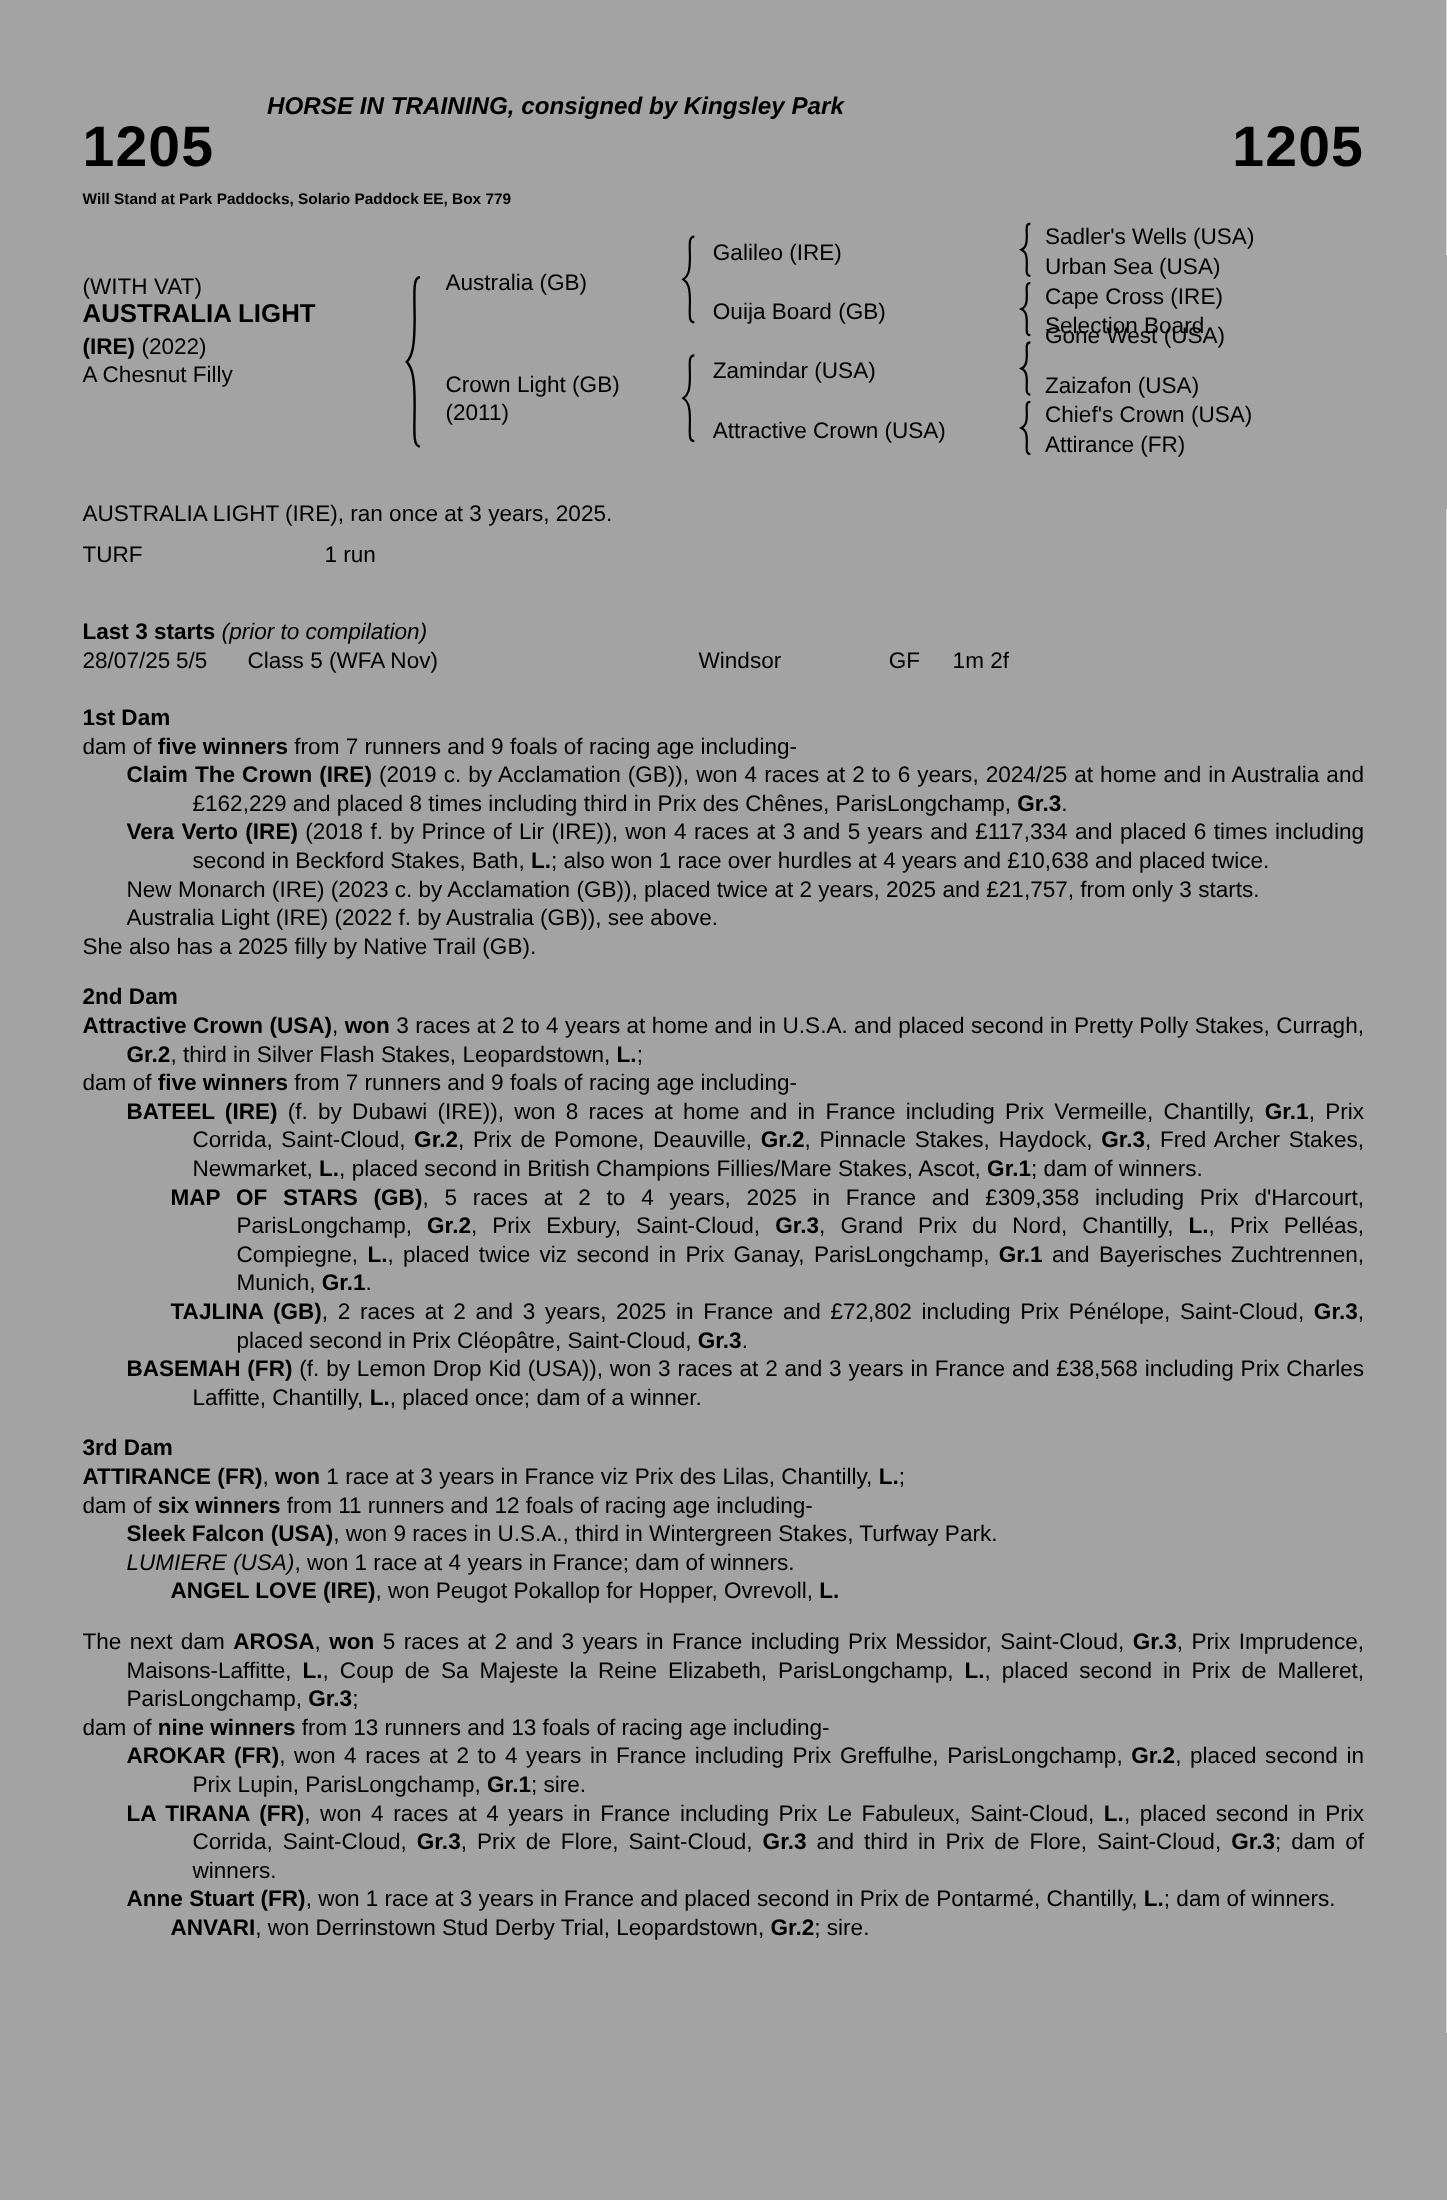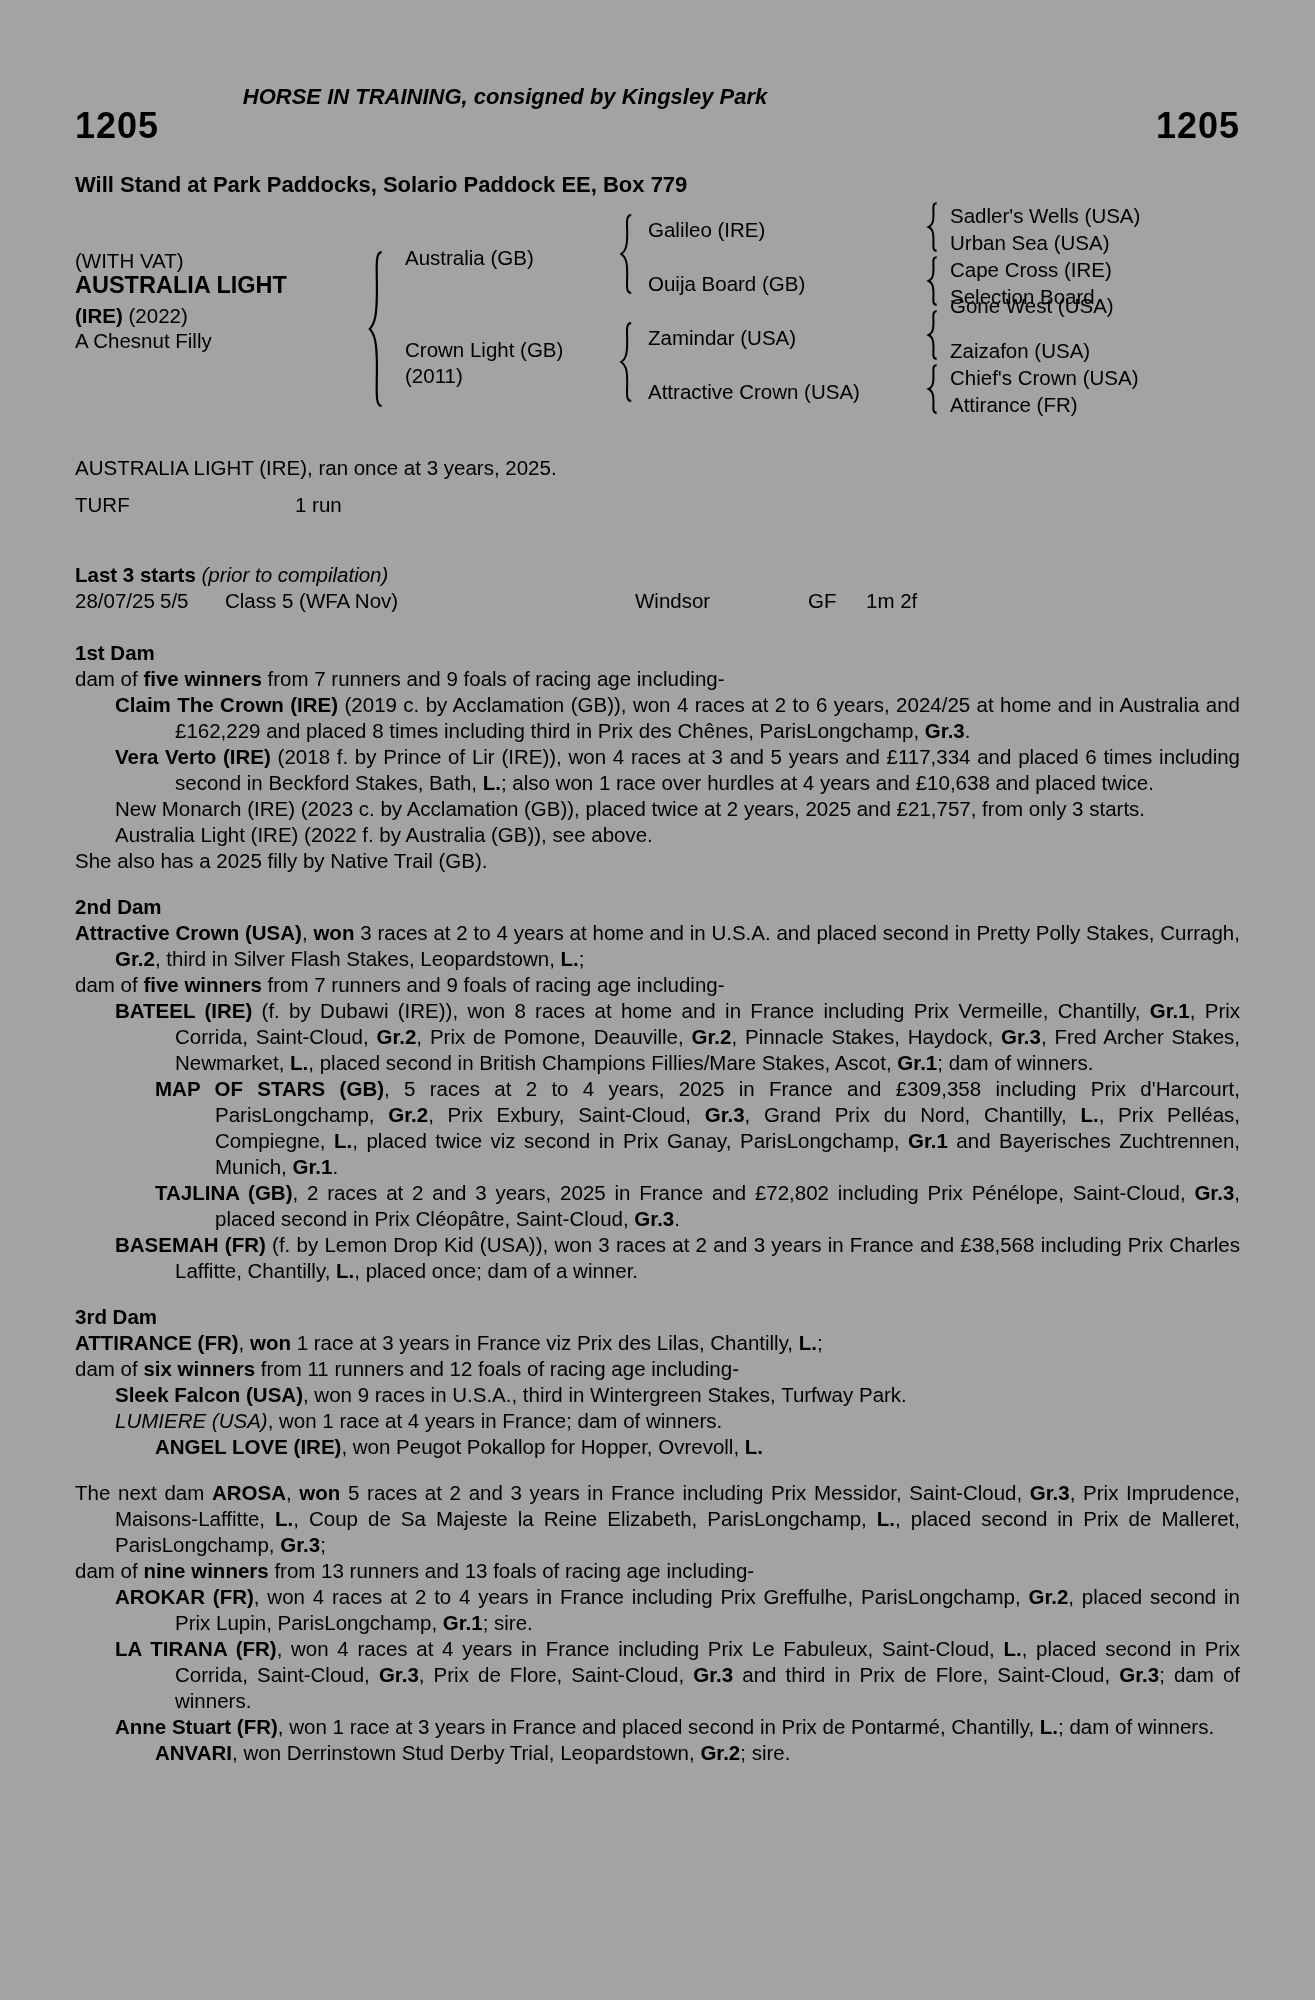--- a/index.html
+++ b/index.html
@@ -1,23 +1,23 @@
 <!DOCTYPE html>
 <html><head>
 <meta charset="utf-8">
 <style>
   html,body{margin:0;padding:0;background:#ffffff;}
   body{width:1315px;height:2000px;position:relative;font-family:"Liberation Sans",sans-serif;color:#000;}
   .page{position:absolute;left:0;top:0;width:1315px;height:2000px;background:#a3a3a3;overflow:hidden;}
   .abs{position:absolute;}
   .consignor{left:0;top:84px;width:1010px;text-align:center;font-size:22px;font-weight:700;font-style:italic;}
-  .lot{font-size:36px;font-weight:700;letter-spacing:1px;top:108px;line-height:1;}
+  .lot{font-size:52px;font-weight:700;letter-spacing:1px;top:108px;line-height:1;}
   .lot-left{left:75px;}
   .lot-right{right:75px;}
-  .stand{left:75px;top:172px;font-size:22px;font-weight:700;}
+  .stand{left:75px;top:172px;font-size:14px;font-weight:700;}
   
   .ped{font-size:20.5px;line-height:26px;white-space:nowrap;}
   .horse-name{font-size:23.5px;font-weight:700;}
   .bold{font-weight:700;}
   .brace{position:absolute;}
   .brace path{stroke:#000;fill:none;vector-effect:non-scaling-stroke;}
   
   .flow{position:absolute;left:75px;top:455px;width:1165px;font-size:20.5px;line-height:26px;}
   .row{position:relative;height:26px;}
   .row span{position:absolute;top:0;}

